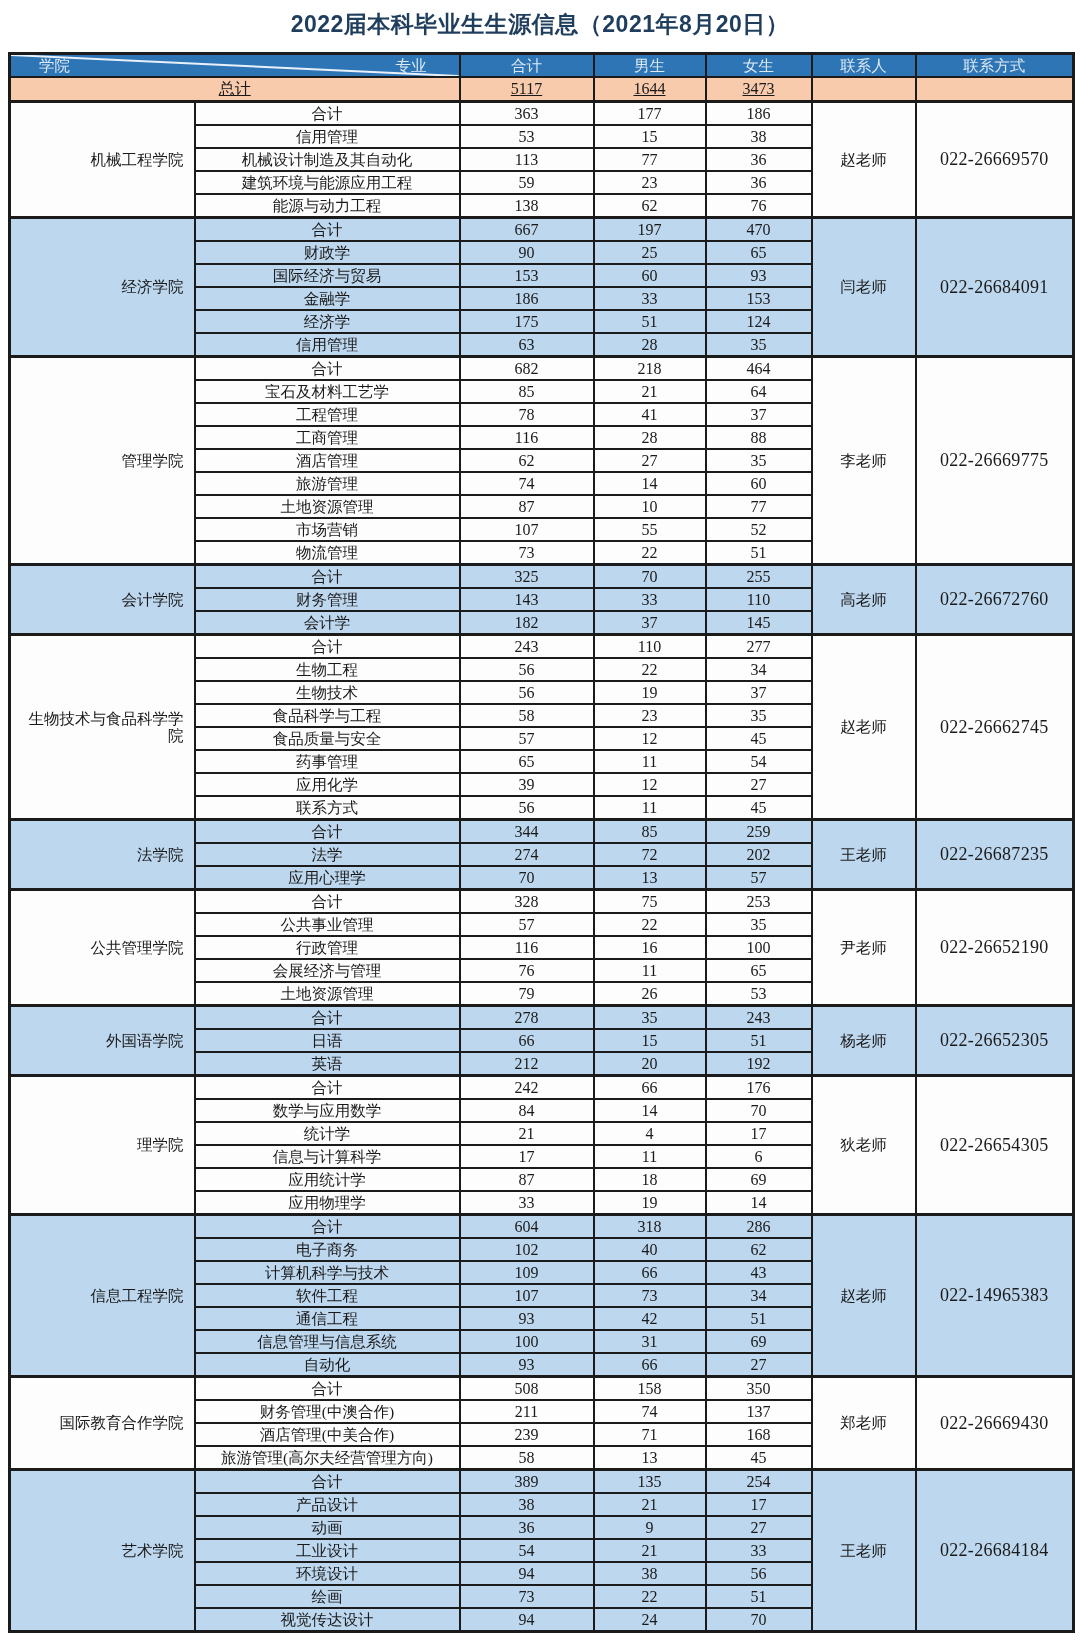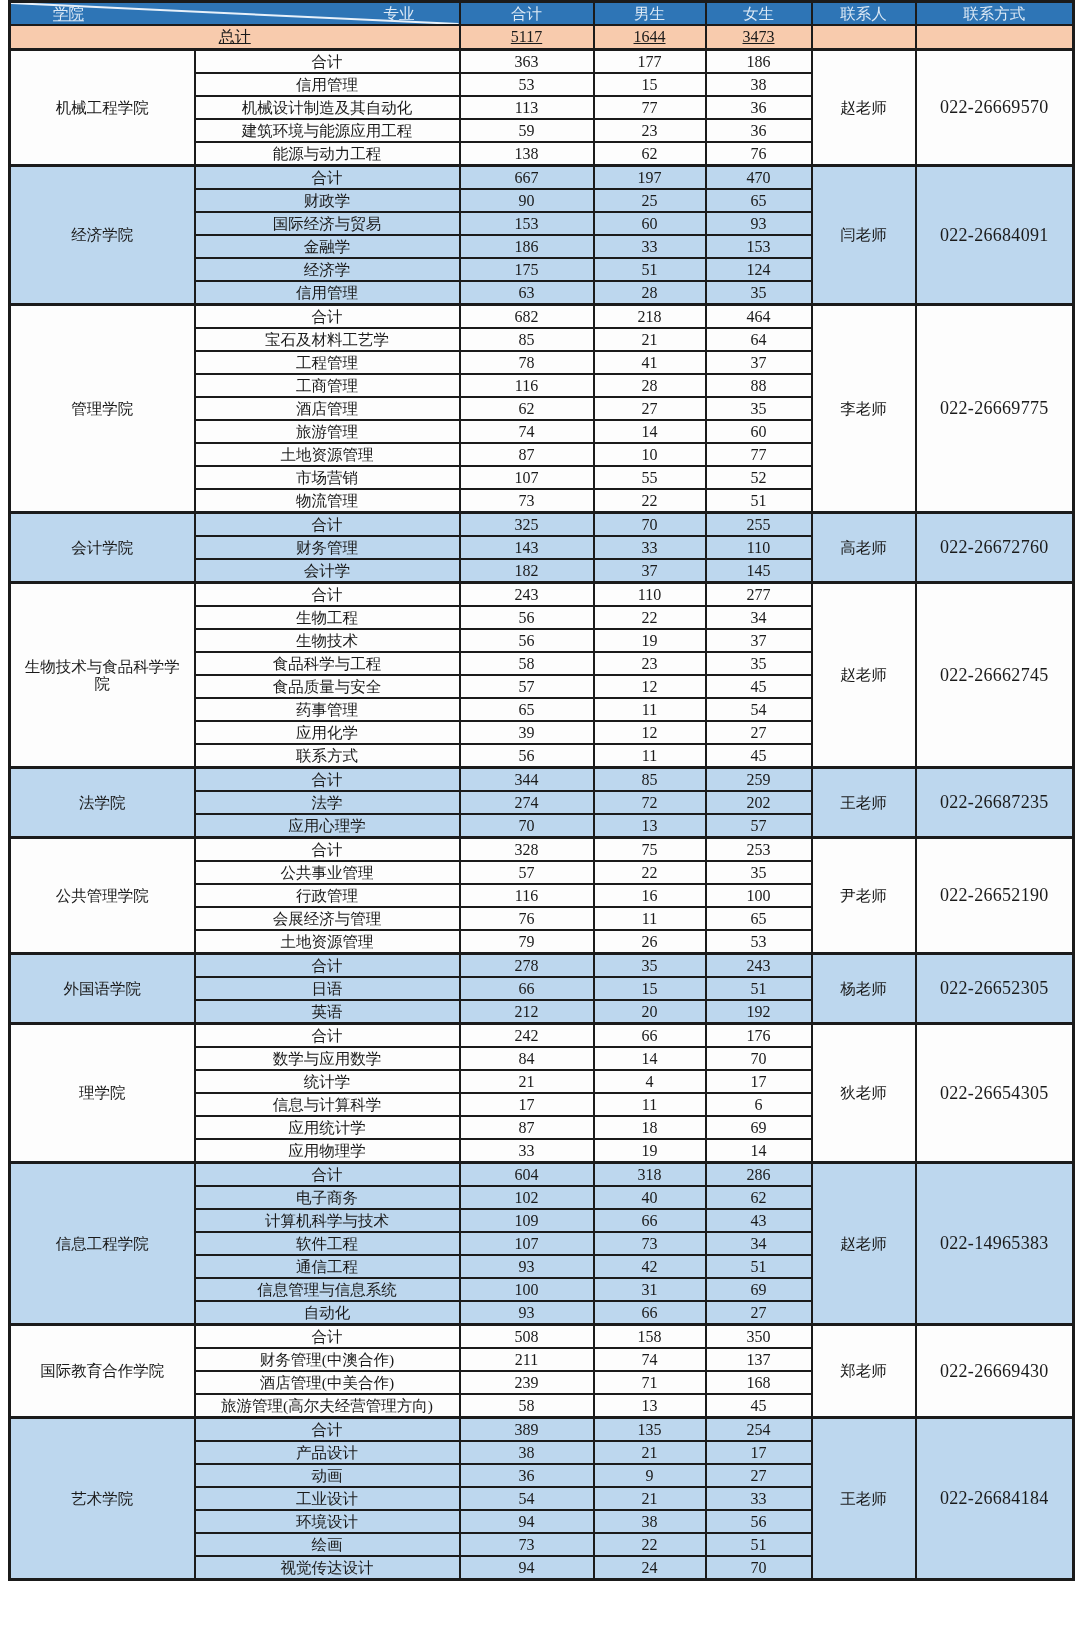--- a/index.html
+++ b/index.html
@@ -28,34 +28,35 @@
     text-align:center;vertical-align:middle;
     padding:0 2px;height:21px;line-height:1.12;
     font-size:15.5px;overflow:hidden;
   }
   thead th{
     background:var(--header-bg);color:var(--header-text);
     font-weight:400;font-size:16px;height:33px;
   }
   th.diag{position:relative;padding:0;}
   .diag-svg{position:absolute;left:0;top:0;width:100%;height:100%;display:block;}
-  .diag-college{position:absolute;left:42px;top:50%;transform:translateY(-50%);text-decoration:underline;}
-  .diag-major{position:absolute;right:44px;top:50%;transform:translateY(-50%);}
+  .diag-college{position:absolute;left:28px;top:50%;transform:translateY(-50%);}
+  .diag-major{position:absolute;right:32px;top:50%;transform:translateY(-50%);}
   tr.grand td{background:var(--grand-bg);height:22px;font-size:16px;text-decoration:underline;}
   tr.g-white td{background:var(--white-bg);}
   tr.g-blue td{background:var(--blue-bg);}
   tr.gs td{border-top:3px solid var(--border);}
-  td.college-cell{padding:0 10px;}
+  td.college-cell{padding:0 10px;text-align:right;}
   td.num-cell{font-size:16px;}
   td.phone-cell{font-size:18px;letter-spacing:0.3px;}
 </style>
 </head>
 <body>
 
 <div class="page">
+  <h1 class="title">2022届本科毕业生生源信息（2021年8月20日）</h1>
 
   <table class="src-table">
     <colgroup>
       <col style="width:185px">
         <col style="width:265px">
         <col style="width:134px">
       <col style="width:112px">
         <col style="width:106px">
         <col style="width:104px">
       <col style="width:158px">

